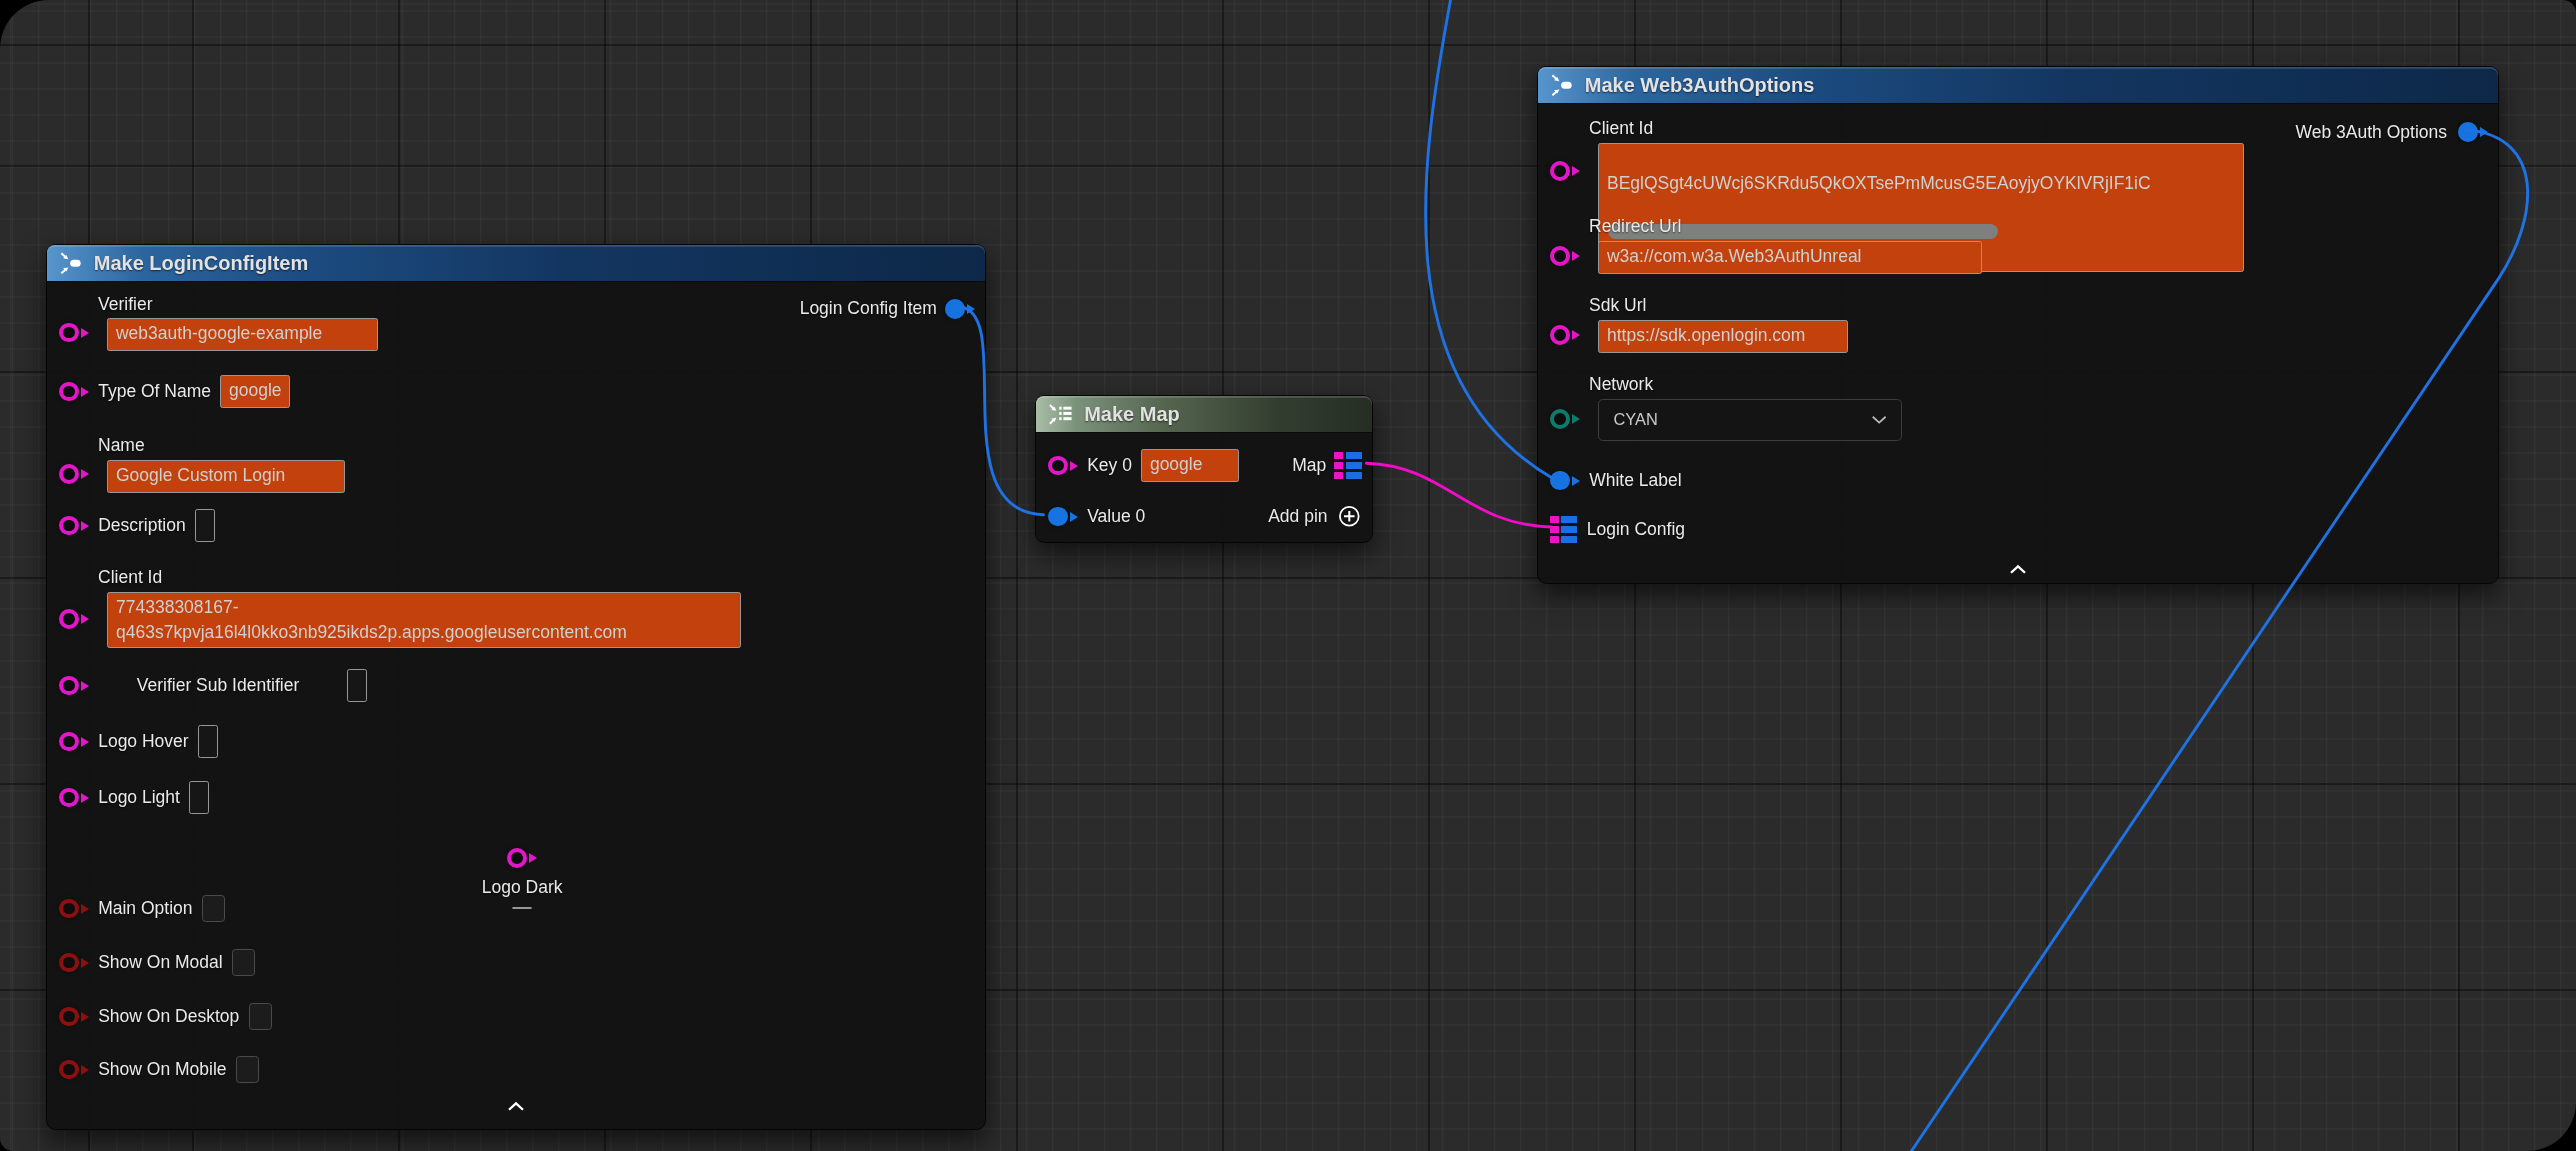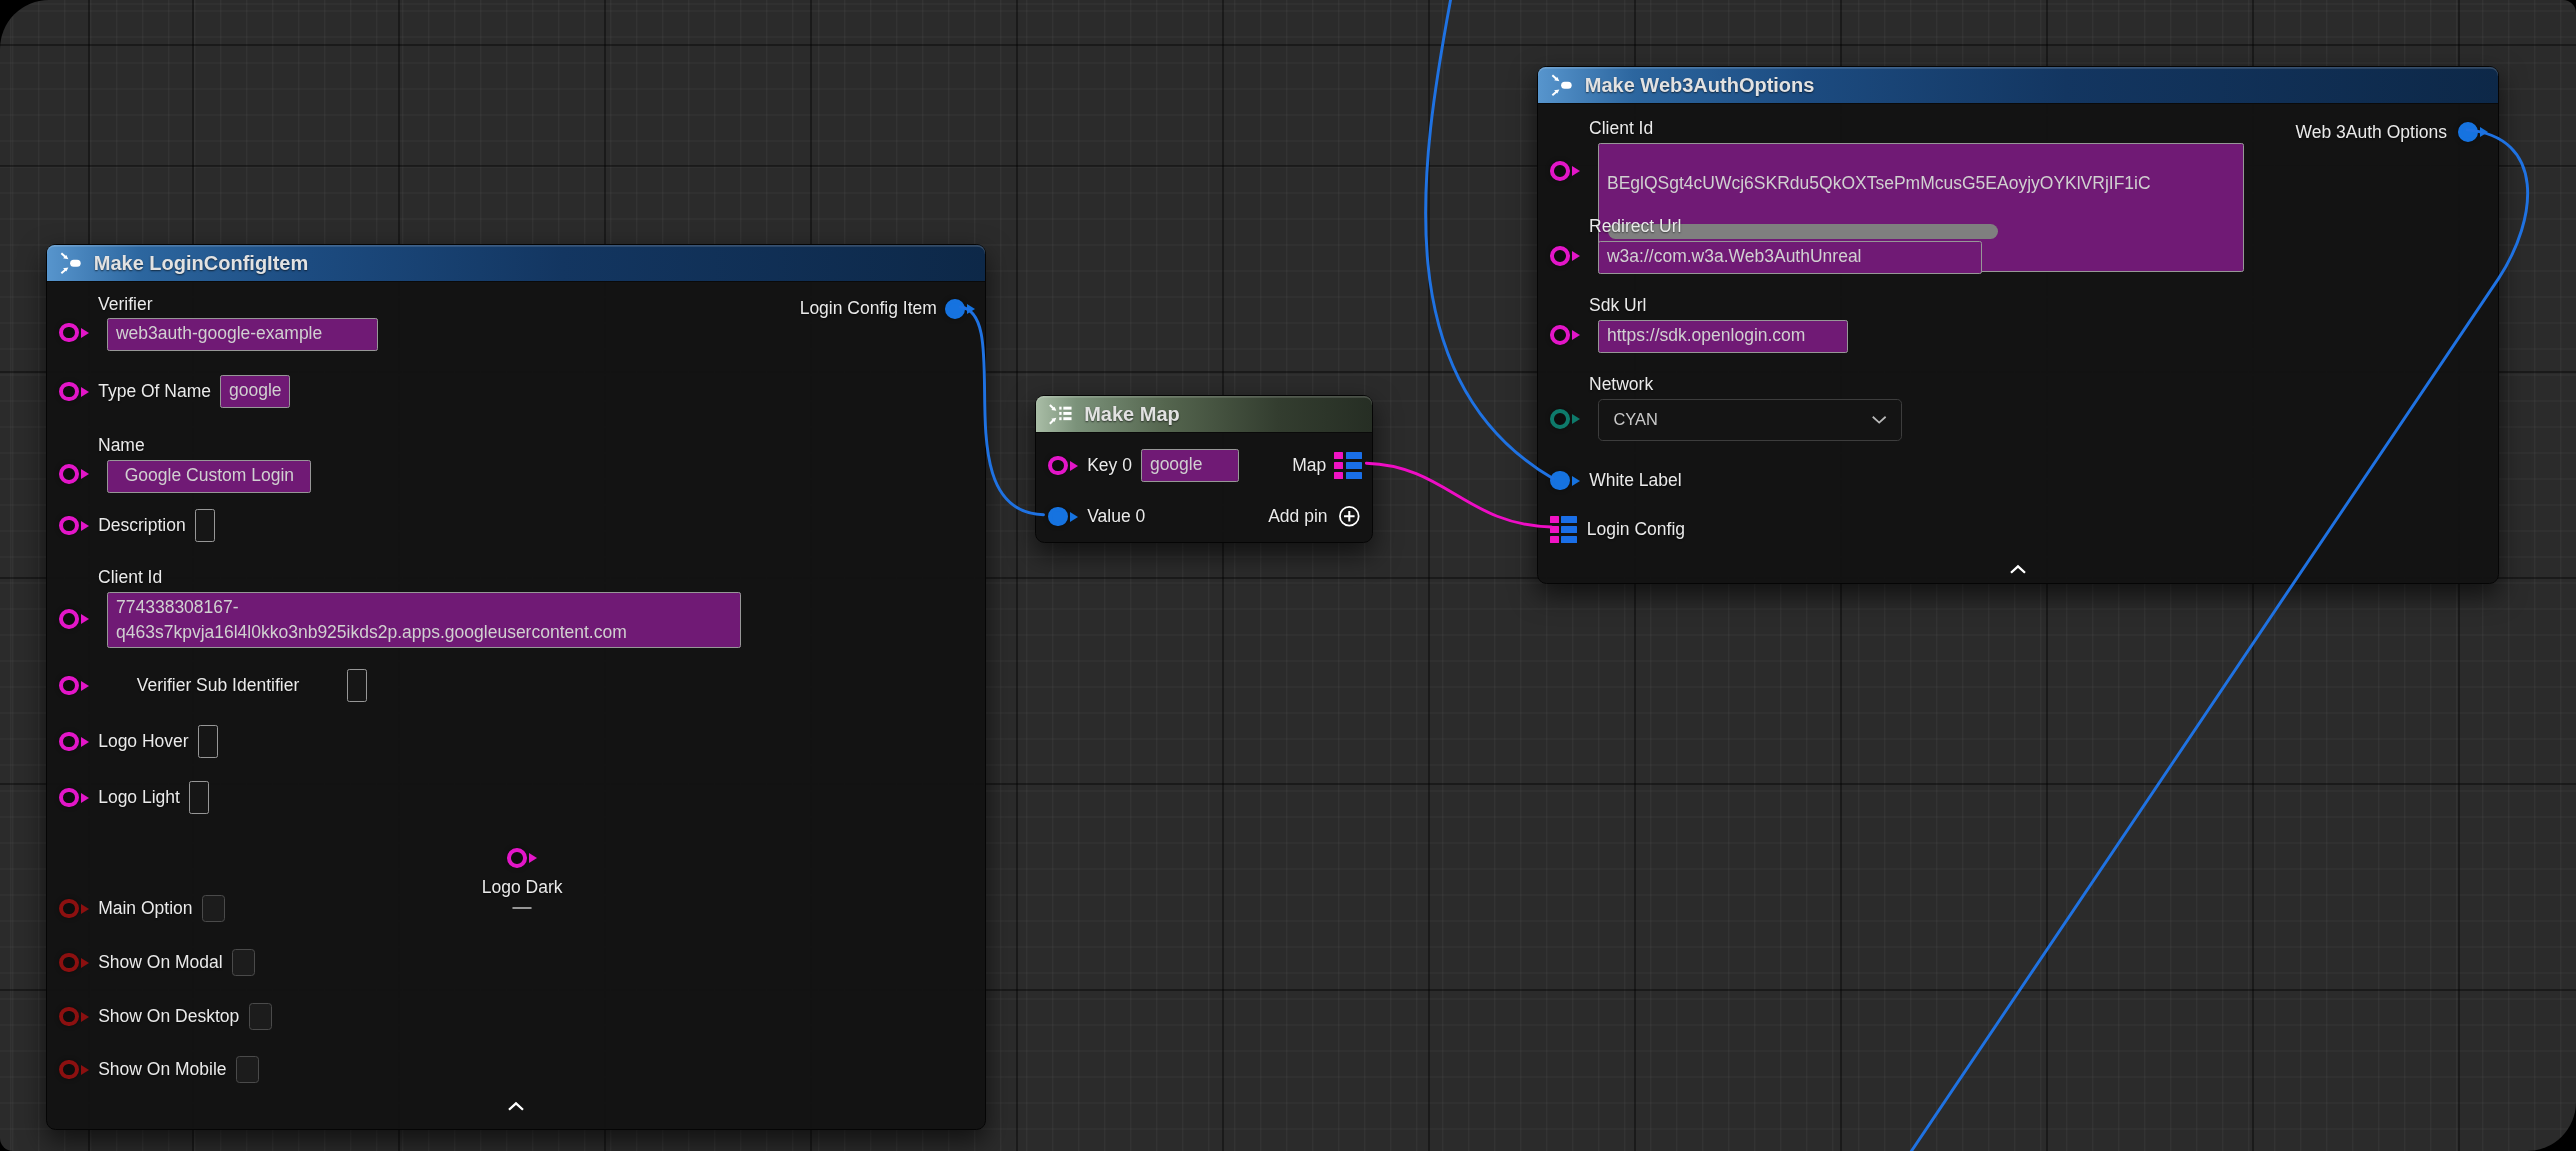--- a/index.html
+++ b/index.html
@@ -58,21 +58,21 @@
   .pin-object{--c:#1673e0;}
 
   .mapicon{display:grid;grid-template-columns:8.8px 16px;grid-auto-rows:7.6px;gap:2.3px;flex:0 0 auto;}
   .mapicon i{display:block;border-radius:0.6px;}
   .mapicon .mk{background:#f013c4;}
   .mapicon .mv{background:#1a6fe8;}
 
   
   .field{
     box-sizing:border-box;height:33px;border:1.2px solid #979797;border-radius:2.3px;
-    background:#701a75;color:#d0d0d0;font-size:17.5px;line-height:29px;
+    background:#c2410c;color:#d0d0d0;font-size:17.5px;line-height:29px;
     padding:0 7.6px;white-space:pre-line;overflow:hidden;
   }
   .stacked .field{margin-left:9.4px;}
   .field.multi{height:auto;line-height:25px;padding:2.3px 7.6px;}
   .field.empty{width:20px;padding:0;background:#161616;}
   .checkbox{box-sizing:border-box;width:23.4px;height:27px;border:1.2px solid #4a4a4a;border-radius:3.5px;background:#1c1c1c;flex:0 0 auto;}
   .scrollbar{height:14.6px;width:62%;background:#7f7f7f;border-radius:7.6px;margin:3.5px 1.2px 4.7px;}
 
   .dropdown{
     box-sizing:border-box;width:304px;height:42px;margin-left:9.4px;
@@ -138,21 +138,21 @@
         <div class="field" style="width:70px;">google</div>
       </div>
 
       <div class="row stacked" style="top:153px;">
         <span class="pin pin-string" style="top:29px;">
             <i class="ring"></i>
             <i class="tri"></i>
           </span>
         <div class="stack">
           <span class="plabel">Name</span>
-          <div class="field" style="width:204px;text-align:center;">Google Custom Login</div>
+          <div class="field" style="width:238px;">Google Custom Login</div>
         </div>
       </div>
 
       <div class="row" style="top:226px;text-align:right;">
         <span class="pin pin-string">
             <i class="ring"></i>
             <i class="tri"></i>
           </span>
         <span class="plabel">Description</span>
         <div class="field empty"></div>

